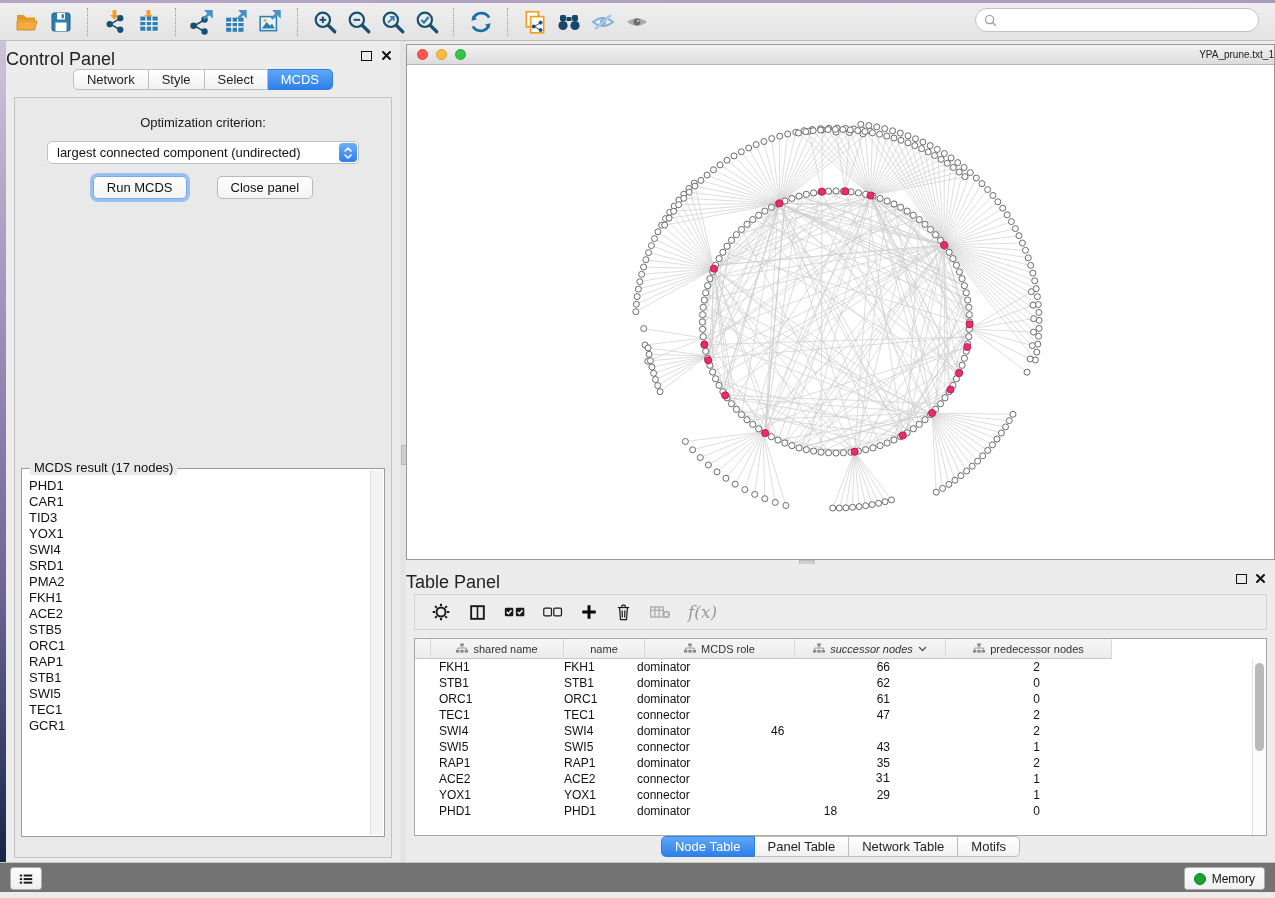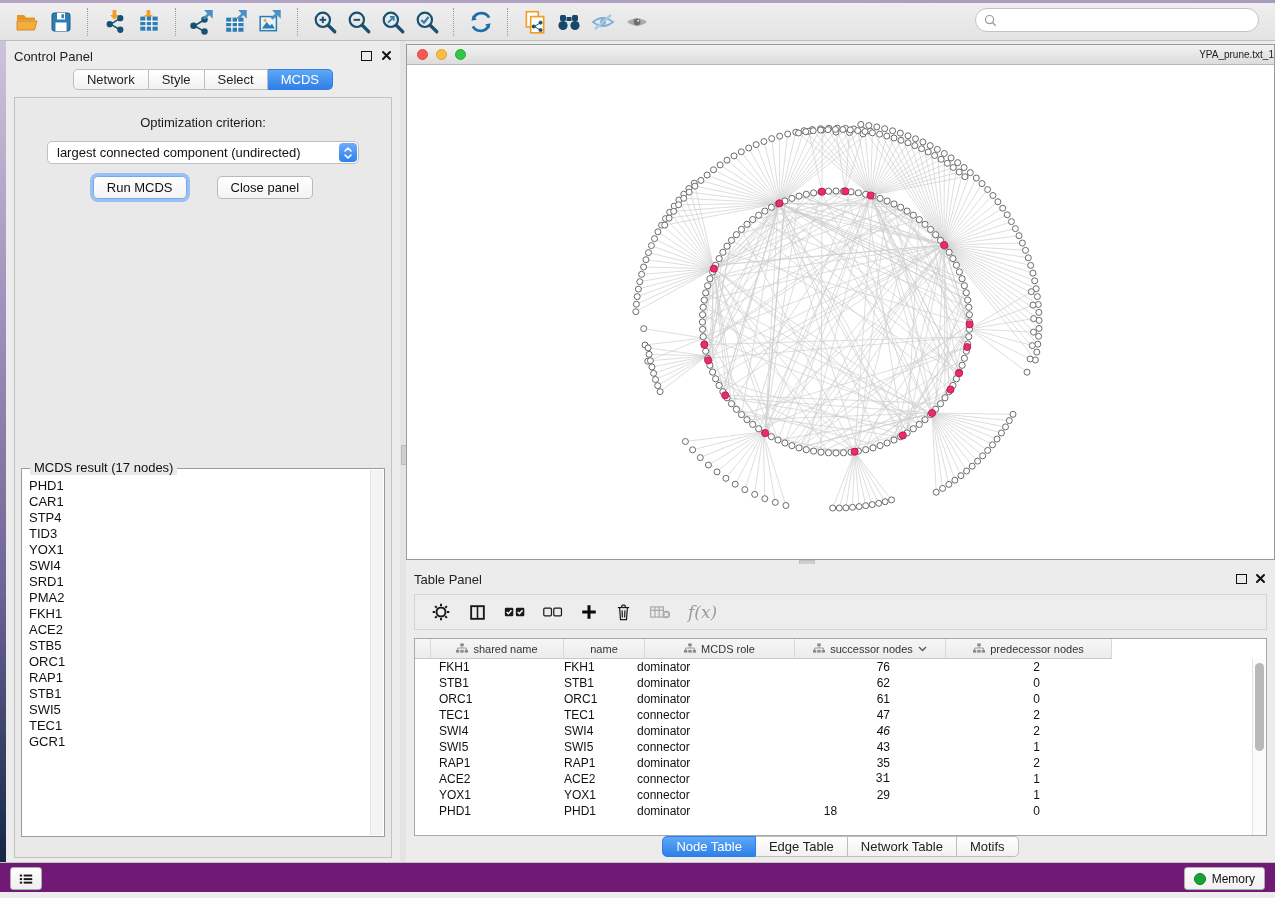--- a/index.html
+++ b/index.html
@@ -17,21 +17,21 @@
   #search-box input{border:none;outline:none;background:transparent;font-size:12px;flex:1;
               font-family:"Liberation Sans",sans-serif}
   
   #left-strip{left:0;top:41px;width:6px;height:851px;
       background:linear-gradient(#cfc3da 0%,#a393bd 30%,#6d6394 65%,#253457 90%,#101c38 100%)}
   #bottom-strip{left:0;top:892px;width:1275px;height:6px;
       background:linear-gradient(90deg,#14213f,#1d2c4e 30%,#16254 60%,#0e1830)}
   
   #control-panel{left:6px;top:41px;width:394px;height:821px;background:#ECECEC}
   .panel-title-row{position:relative;height:28px}
-  .panel-title{position:absolute;left:8px;top:8px;font-size:13px;color:#222}
+  .panel-title{position:absolute;left:0;top:8px;font-size:18px;color:#222}
   .float-btn{position:absolute;top:10px;width:9px;height:8px;border:1.4px solid #111;background:transparent}
   .close-btn{position:absolute;top:9px;width:11px;height:11px}
   .close-btn svg{display:block}
   .seg-row{display:flex;justify-content:center}
   .seg{padding:2px 13px;background:linear-gradient(#FFFFFF,#F1F1F1);border:1px solid #bdbdbd;border-left:none;
        font-size:13px;color:#222;white-space:nowrap}
   .seg:first-child{border-left:1px solid #bdbdbd;border-radius:5px 0 0 5px}
   .seg:last-child{border-radius:0 5px 5px 0}
   .seg.sel{background:linear-gradient(#5fa8f7,#2e7fe8);border-color:#2e7fe8;color:#fff}
   #cp-content{position:absolute;left:8px;top:56px;right:8px;bottom:4px;background:#E9E9E9;border:1px solid #c2c2c2}
@@ -67,21 +67,21 @@
   .tr-head{display:flex;height:20px;box-sizing:border-box}
   .th{background:linear-gradient(#F6F6F6,#ECECEC);border-right:1px solid #d9d9d9;border-bottom:1px solid #c9c9c9;
       display:flex;align-items:center;justify-content:center;gap:5px;font-size:11px;color:#333;box-sizing:border-box}
   .th.gutter{border-right:1px solid #d9d9d9}
   .tr{display:flex;height:16px;align-items:center}
   .td{font-size:12px;color:#111;box-sizing:border-box;white-space:nowrap;overflow:hidden}
   #tp-scroll{position:absolute;right:0;top:20px;bottom:0;width:13px;background:#FBFBFB;border-left:1px solid #e3e3e3}
   #tp-thumb{position:absolute;left:2px;top:4px;width:9px;height:88px;background:#b9b9b9;border-radius:5px}
   #tp-tabs{position:absolute;left:0;right:0;top:272px;display:flex;justify-content:center}
   
-  #status-bar{left:0;top:862px;width:1275px;height:30px;background:#701a75;border-top:1px solid #c4c4c4;box-sizing:border-box}
+  #status-bar{left:0;top:862px;width:1275px;height:30px;background:#737373;border-top:1px solid #c4c4c4;box-sizing:border-box}
   #list-btn{position:absolute;left:10px;top:4px;width:30px;height:21px;background:linear-gradient(#fdfdfd,#efefef);
             border:1px solid #adadad;border-radius:3px;display:flex;align-items:center;justify-content:center}
   #memory-btn{position:absolute;right:10px;top:4px;height:21px;padding:0 9px;background:linear-gradient(#fbfbfb,#f1f1f1);
             border:1px solid #adadad;border-radius:3px;display:flex;align-items:center;gap:6px;font-size:12px;color:#111}
   #memory-dot{width:10px;height:10px;border-radius:50%;background:#18a235;border:1px solid #0d7d24}
 </style>
 </head>
 <body>
 
 <div class="abs" id="top-strip"></div>
@@ -320,21 +320,20 @@
     </div>
     <div class="btn-row">
       <div class="mac-btn focus">Run MCDS</div>
       <div class="mac-btn">Close panel</div>
     </div>
     <div id="result-group">
       <span id="result-legend">MCDS result (17 nodes)</span>
       <div id="result-list">
           <div>PHD1</div>
           <div>CAR1</div>
-          <div>STP4</div>
           <div>TID3</div>
           <div>YOX1</div>
           <div>SWI4</div>
           <div>SRD1</div>
           <div>PMA2</div>
           <div>FKH1</div>
           <div>ACE2</div>
           <div>STB5</div>
           <div>ORC1</div>
           <div>RAP1</div>
@@ -1185,21 +1184,21 @@
                 <rect x="4.7" y="7" width="3.6" height="3"></rect>
                 <rect x="9.4" y="7" width="3.6" height="3"></rect>
               </g>
               <g stroke="#8a8a8a" stroke-width="0.9" fill="none">
                 <path d="M6.5 3 v2 M1.8 7 v-2 h9.4 v2"></path>
               </g>
             </svg>
           </span>
           <span>MCDS role</span>
         </div>
-        <div class="th" style="width: 151px;">
+        <div class="th" style="width: 151px; font-style: italic;">
           <span style="display: flex;">
             <svg width="12" height="11" viewBox="0 0 13 11">
               <g fill="#8a8a8a">
                 <rect x="4.6" y="0" width="3.8" height="3"></rect>
                 <rect x="0" y="7" width="3.6" height="3"></rect>
                 <rect x="4.7" y="7" width="3.6" height="3"></rect>
                 <rect x="9.4" y="7" width="3.6" height="3"></rect>
               </g>
               <g stroke="#8a8a8a" stroke-width="0.9" fill="none">
                 <path d="M6.5 3 v2 M1.8 7 v-2 h9.4 v2"></path>
@@ -1229,21 +1228,21 @@
           </span>
           <span>predecessor nodes</span>
         </div>
       </div>
     <div id="tp-body">
         <div class="tr">
           <div class="td" style="width: 16px;"></div>
           <div class="td" style="width: 125px; padding-left: 8px;">FKH1</div>
           <div class="td" style="width: 73px; padding-left: 8px;">FKH1</div>
           <div class="td" style="width: 142px; padding-left: 8px;">dominator</div>
-          <div class="td" style="width: 135px; text-align: right; padding-right: 16px;">76</div>
+          <div class="td" style="width: 135px; text-align: right; padding-right: 16px;">66</div>
           <div class="td" style="width: 150px; text-align: right; padding-right: 16px;">2</div>
         </div>
         <div class="tr">
           <div class="td" style="width: 16px;"></div>
           <div class="td" style="width: 125px; padding-left: 8px;">STB1</div>
           <div class="td" style="width: 73px; padding-left: 8px;">STB1</div>
           <div class="td" style="width: 142px; padding-left: 8px;">dominator</div>
           <div class="td" style="width: 135px; text-align: right; padding-right: 16px;">62</div>
           <div class="td" style="width: 150px; text-align: right; padding-right: 16px;">0</div>
         </div>
@@ -1261,21 +1260,21 @@
           <div class="td" style="width: 73px; padding-left: 8px;">TEC1</div>
           <div class="td" style="width: 142px; padding-left: 8px;">connector</div>
           <div class="td" style="width: 135px; text-align: right; padding-right: 16px;">47</div>
           <div class="td" style="width: 150px; text-align: right; padding-right: 16px;">2</div>
         </div>
         <div class="tr">
           <div class="td" style="width: 16px;"></div>
           <div class="td" style="width: 125px; padding-left: 8px;">SWI4</div>
           <div class="td" style="width: 73px; padding-left: 8px;">SWI4</div>
           <div class="td" style="width: 142px; padding-left: 8px;">dominator</div>
-          <div class="td" style="width: 135px; text-align: right; padding-right: 16px; font-style: italic;">46</div>
+          <div class="td" style="width: 135px; padding-right: 16px;">46</div>
           <div class="td" style="width: 150px; text-align: right; padding-right: 16px;">2</div>
         </div>
         <div class="tr">
           <div class="td" style="width: 16px;"></div>
           <div class="td" style="width: 125px; padding-left: 8px;">SWI5</div>
           <div class="td" style="width: 73px; padding-left: 8px;">SWI5</div>
           <div class="td" style="width: 142px; padding-left: 8px;">connector</div>
           <div class="td" style="width: 135px; text-align: right; padding-right: 16px;">43</div>
           <div class="td" style="width: 150px; text-align: right; padding-right: 16px;">1</div>
         </div>
@@ -1311,21 +1310,21 @@
           <div class="td" style="width: 135px; text-align: center; padding-right: 16px;">18</div>
           <div class="td" style="width: 150px; text-align: right; padding-right: 16px;">0</div>
         </div>
       </div>
     <div id="tp-scroll">
         <div id="tp-thumb"></div>
       </div>
   </div>
   <div id="tp-tabs" class="seg-row">
       <div class="seg sel">Node Table</div>
-      <div class="seg">Edge Table</div>
+      <div class="seg">Panel Table</div>
       <div class="seg">Network Table</div>
       <div class="seg">Motifs</div>
     </div>
 </div>
 
 <div class="abs" id="status-bar">
   <div id="list-btn">
     <svg width="16" height="16" viewBox="0 0 18 18">
       <g fill="#1a1a1a">
           <rect x="2" y="4" width="2.6" height="2.2"></rect>

